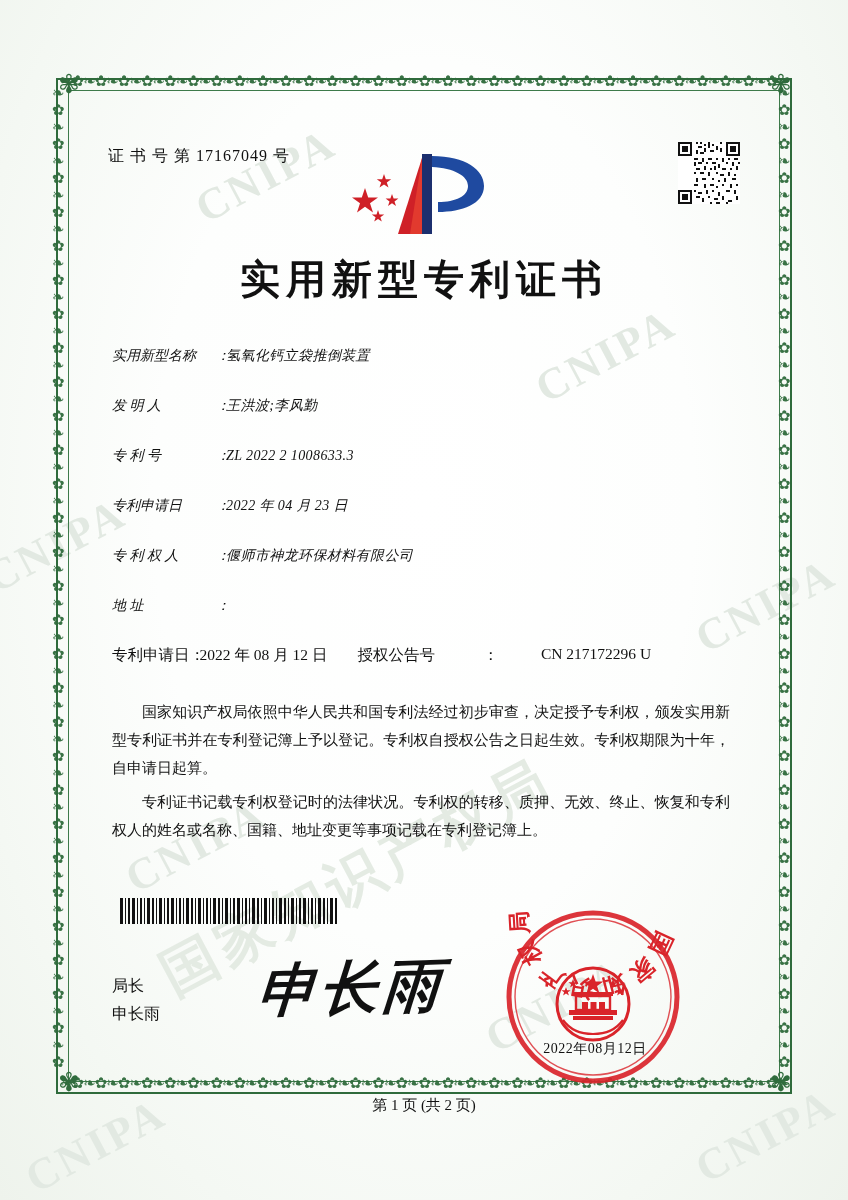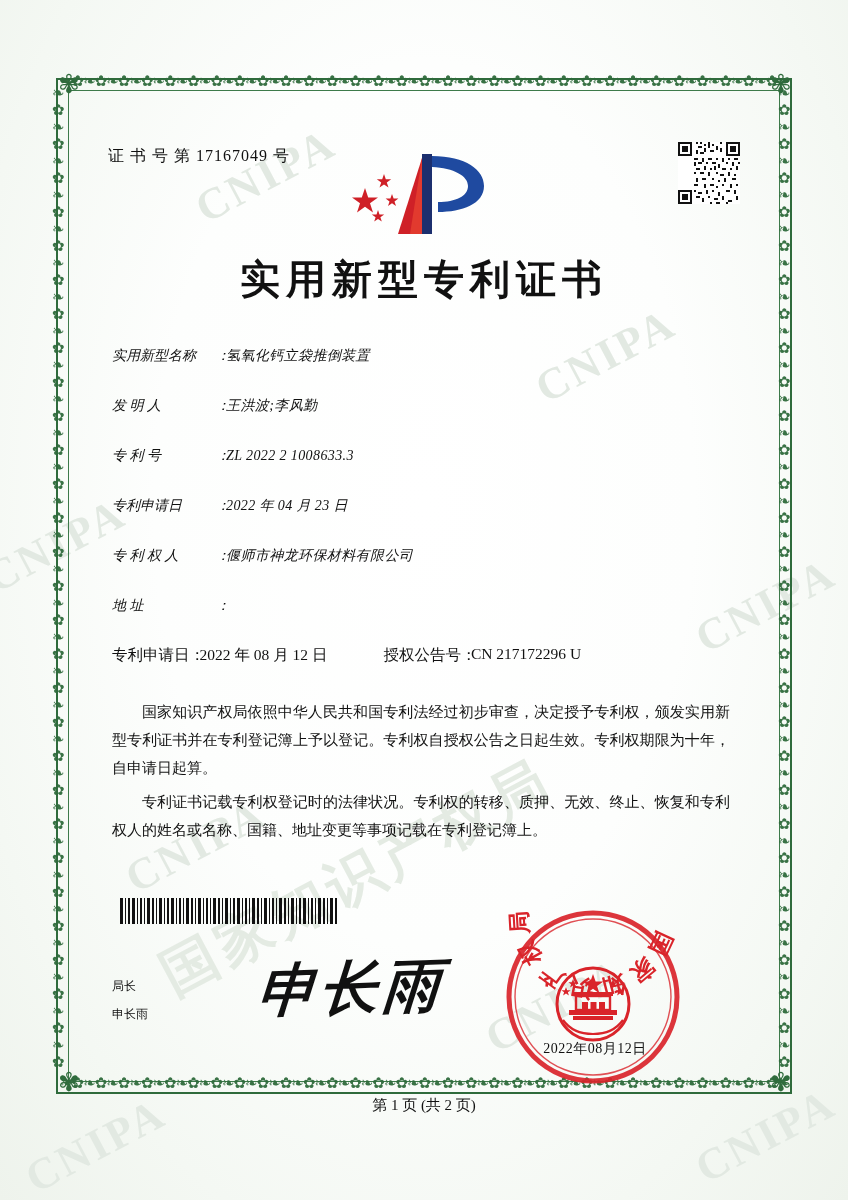--- a/index.html
+++ b/index.html
@@ -159,21 +159,21 @@
   .f-colon { width: 10px; flex: none; }
   .f-value { flex: 1; letter-spacing: .4px; }
 
   .row-two {
     display: flex;
     align-items: flex-start;
     font-size: 15.5px;
     color: #111;
     margin-bottom: 16px;
   }
-  .row-two .pair2 { margin-left: 56px; display: flex; }
+  .row-two .pair2 { margin-left: 30px; display: flex; gap: 48px; }
   .row-two .lbl2 { white-space: nowrap; }
 
   .paras {
     position: absolute;
     left: 112px;
     top: 698px;
     width: 624px;
     font-size: 15px;
     color: #111;
     line-height: 28px;
@@ -188,21 +188,21 @@
     top: 898px;
     width: 218px;
     height: 26px;
   }
 
   
   .sign-label {
     position: absolute;
     left: 112px;
     top: 972px;
-    font-size: 12px;
+    font-size: 16px;
     color: #111;
     line-height: 28px;
   }
   .signature {
     position: absolute;
     left: 258px;
     top: 950px;
     font-size: 58px;
     color: #111;
     font-family: "DejaVu Serif", serif;

